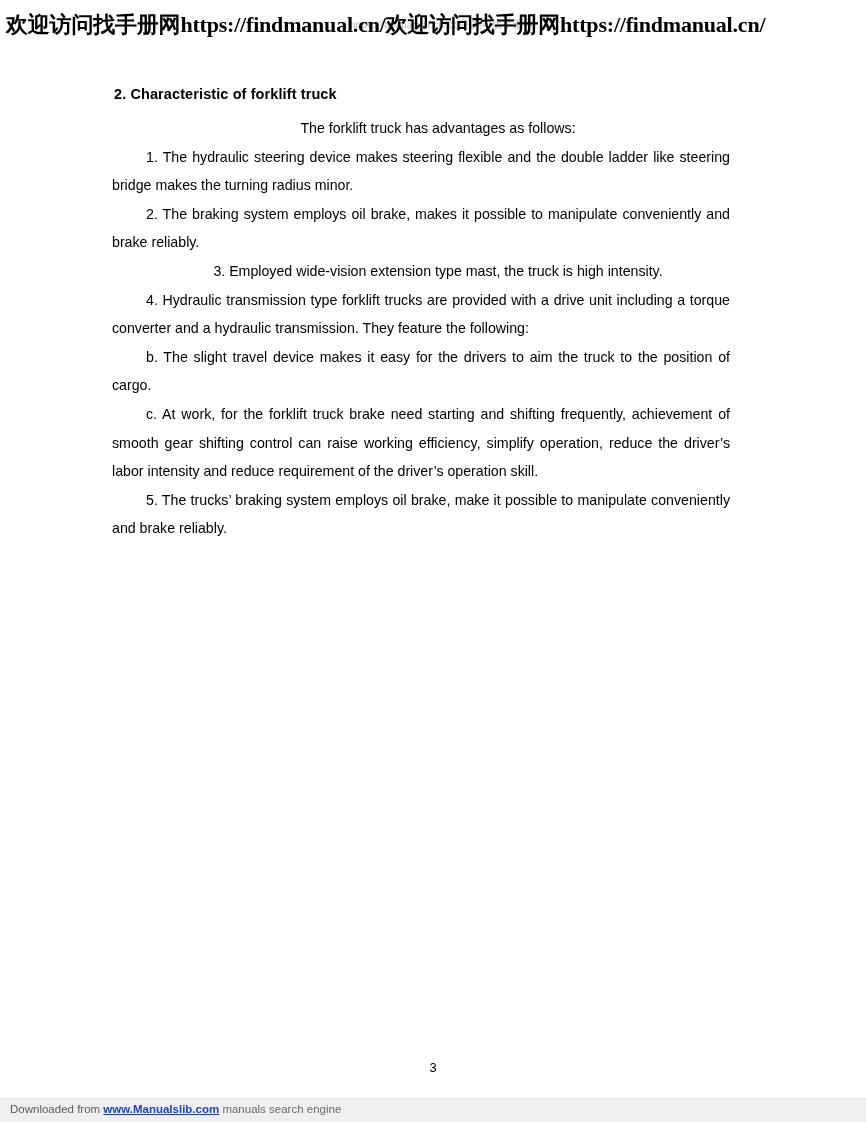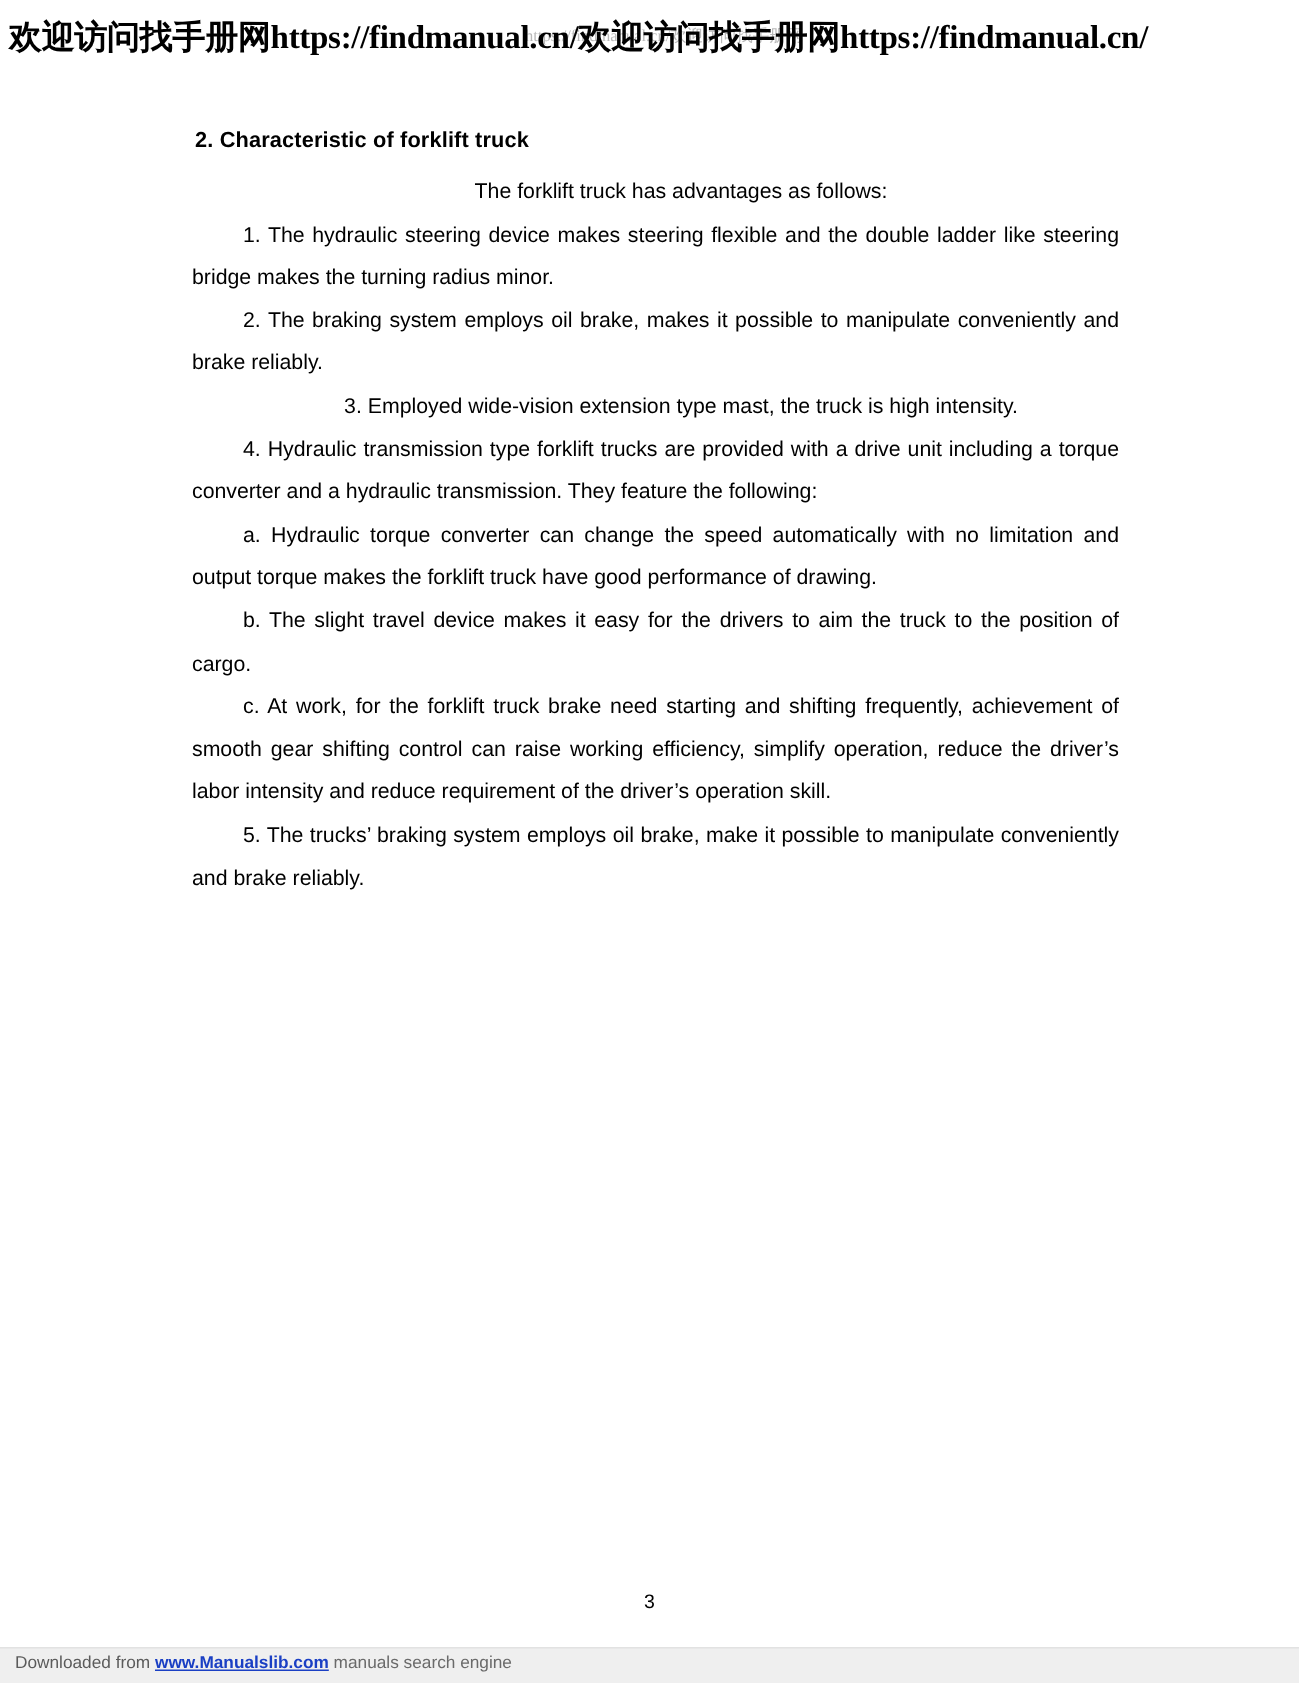--- a/index.html
+++ b/index.html
@@ -45,21 +45,21 @@
     font-family: "Liberation Serif", serif;
     font-size: 11px;
     line-height: 26px;
     color: #b9b9b9;
   }
 
   
   .doc {
     position: absolute;
     top: 84px;
-    left: 128px;
+    left: 112px;
     width: 618px;
   }
   .heading {
     font-family: "Liberation Sans", sans-serif;
     font-weight: bold;
     font-size: 14.5px;
     line-height: 20px;
     margin: 0 0 10px 0;
     padding-left: 2px;
     letter-spacing: 0.1px;
@@ -126,21 +126,20 @@
 </div>
 
 <div class="doc">
   <h2 class="heading">2. Characteristic of forklift truck</h2>
 
   <p class="para nojust">The forklift truck has advantages as follows:</p>
   <p class="para">1. The hydraulic steering device makes steering flexible and the double ladder like steering bridge makes the turning radius minor.</p>
   <p class="para">2. The braking system employs oil brake, makes it possible to manipulate conveniently and brake reliably.</p>
   <p class="para nojust">3. Employed wide-vision extension type mast, the truck is high intensity.</p>
   <p class="para">4. Hydraulic transmission type forklift trucks are provided with a drive unit including a torque converter and a hydraulic transmission. They feature the following:</p>
-  <p class="para">a. Hydraulic torque converter can change the speed automatically with no limitation and output torque makes the forklift truck have good performance of drawing.</p>
   <p class="para">b. The slight travel device makes it easy for the drivers to aim the truck to the position of cargo.</p>
   <p class="para">c. At work, for   the   forklift truck brake need starting and shifting frequently, achievement   of smooth gear shifting control can   raise   working   efficiency, simplify operation, reduce the driver’s labor intensity and reduce requirement of the driver’s operation skill.</p>
   <p class="para">5. The trucks’ braking system employs oil brake, make it possible to manipulate conveniently and brake reliably.</p>
 </div>
 
 <div class="page-number">3</div>
 
 <div class="footer">
   <div class="footer-inner">
     <span>Downloaded from </span><a class="footer-link" href="#">www.Manualslib.com</a><span class="footer-tail"> manuals search engine</span>

